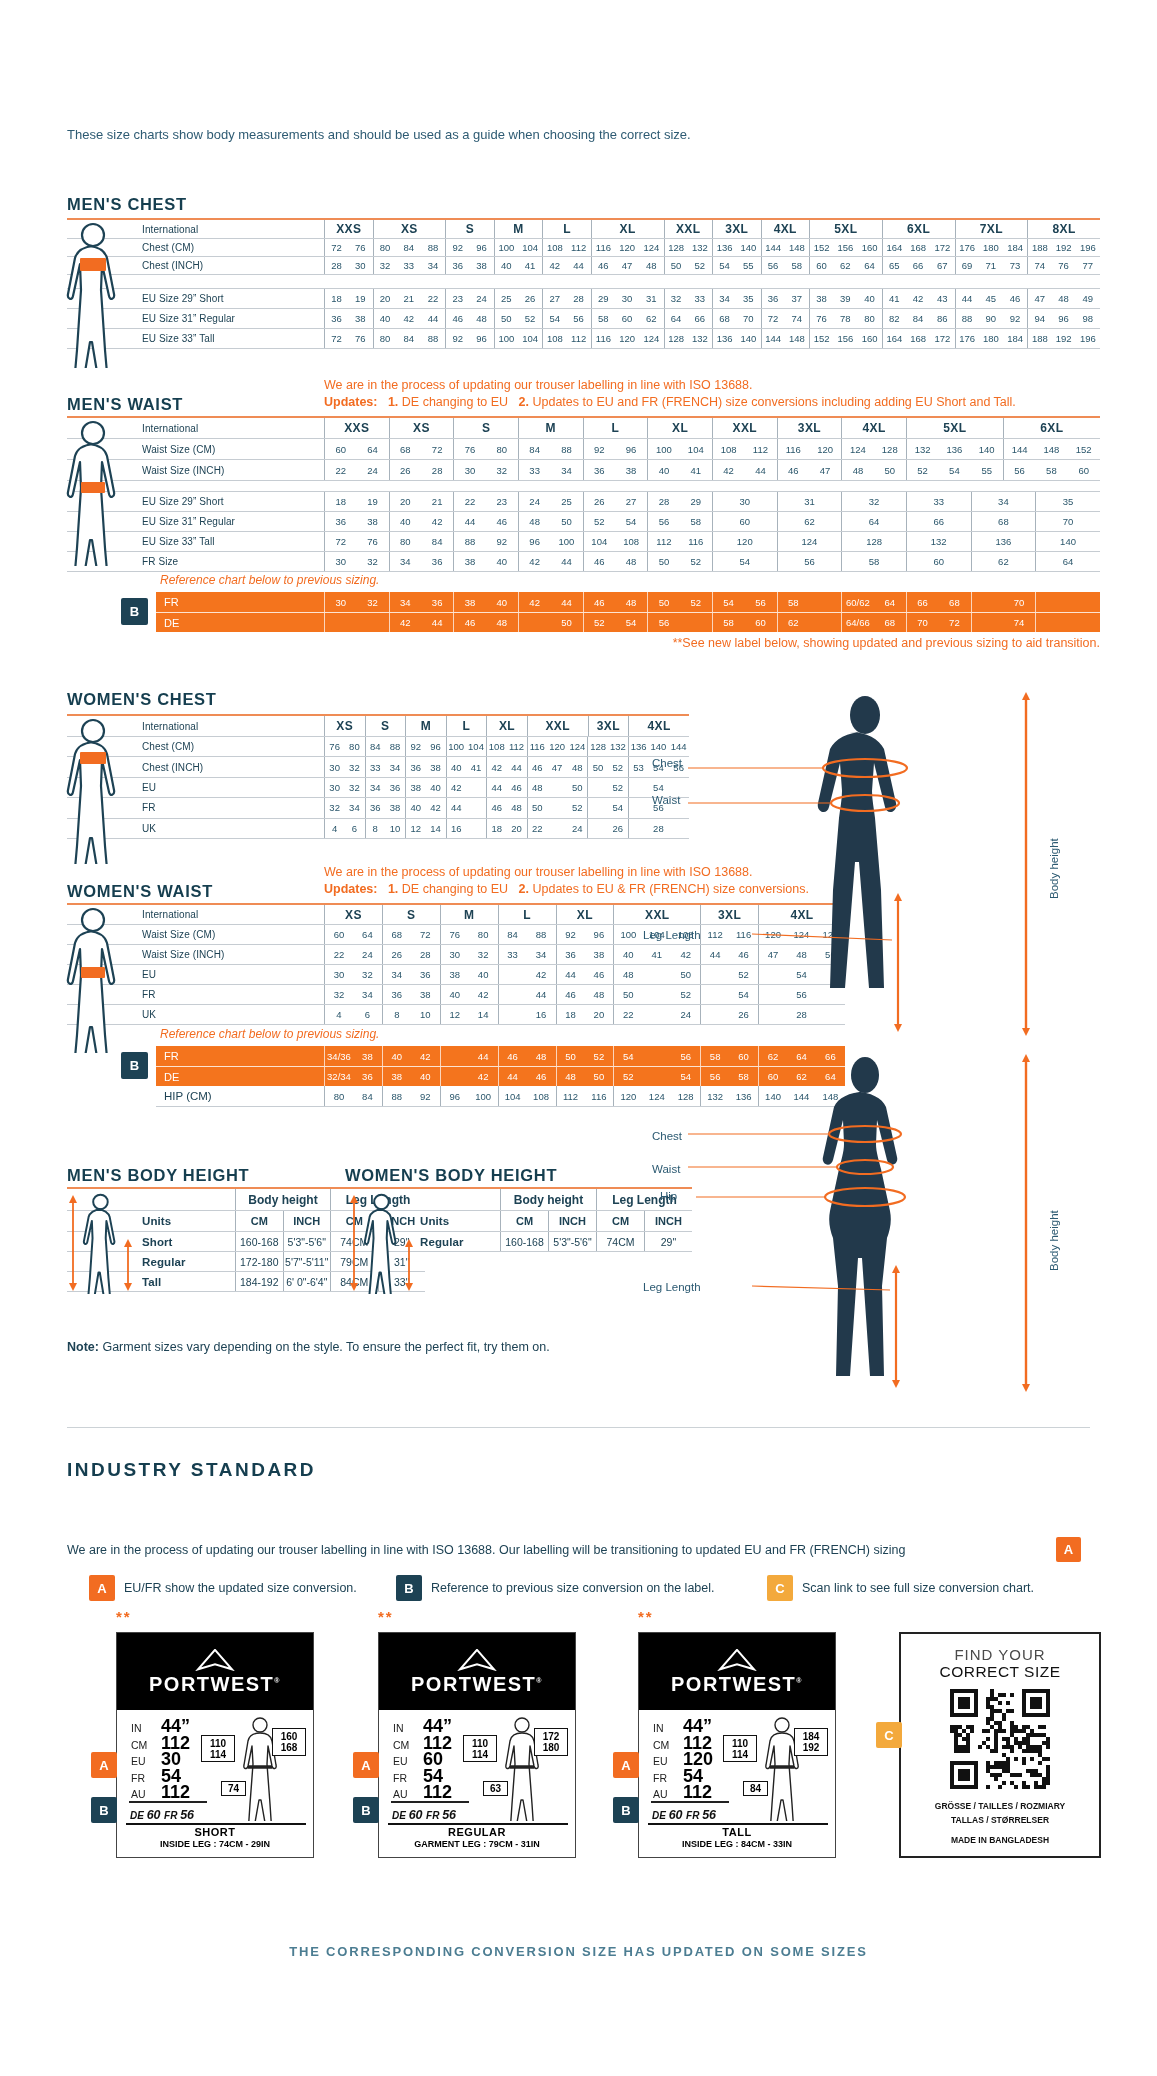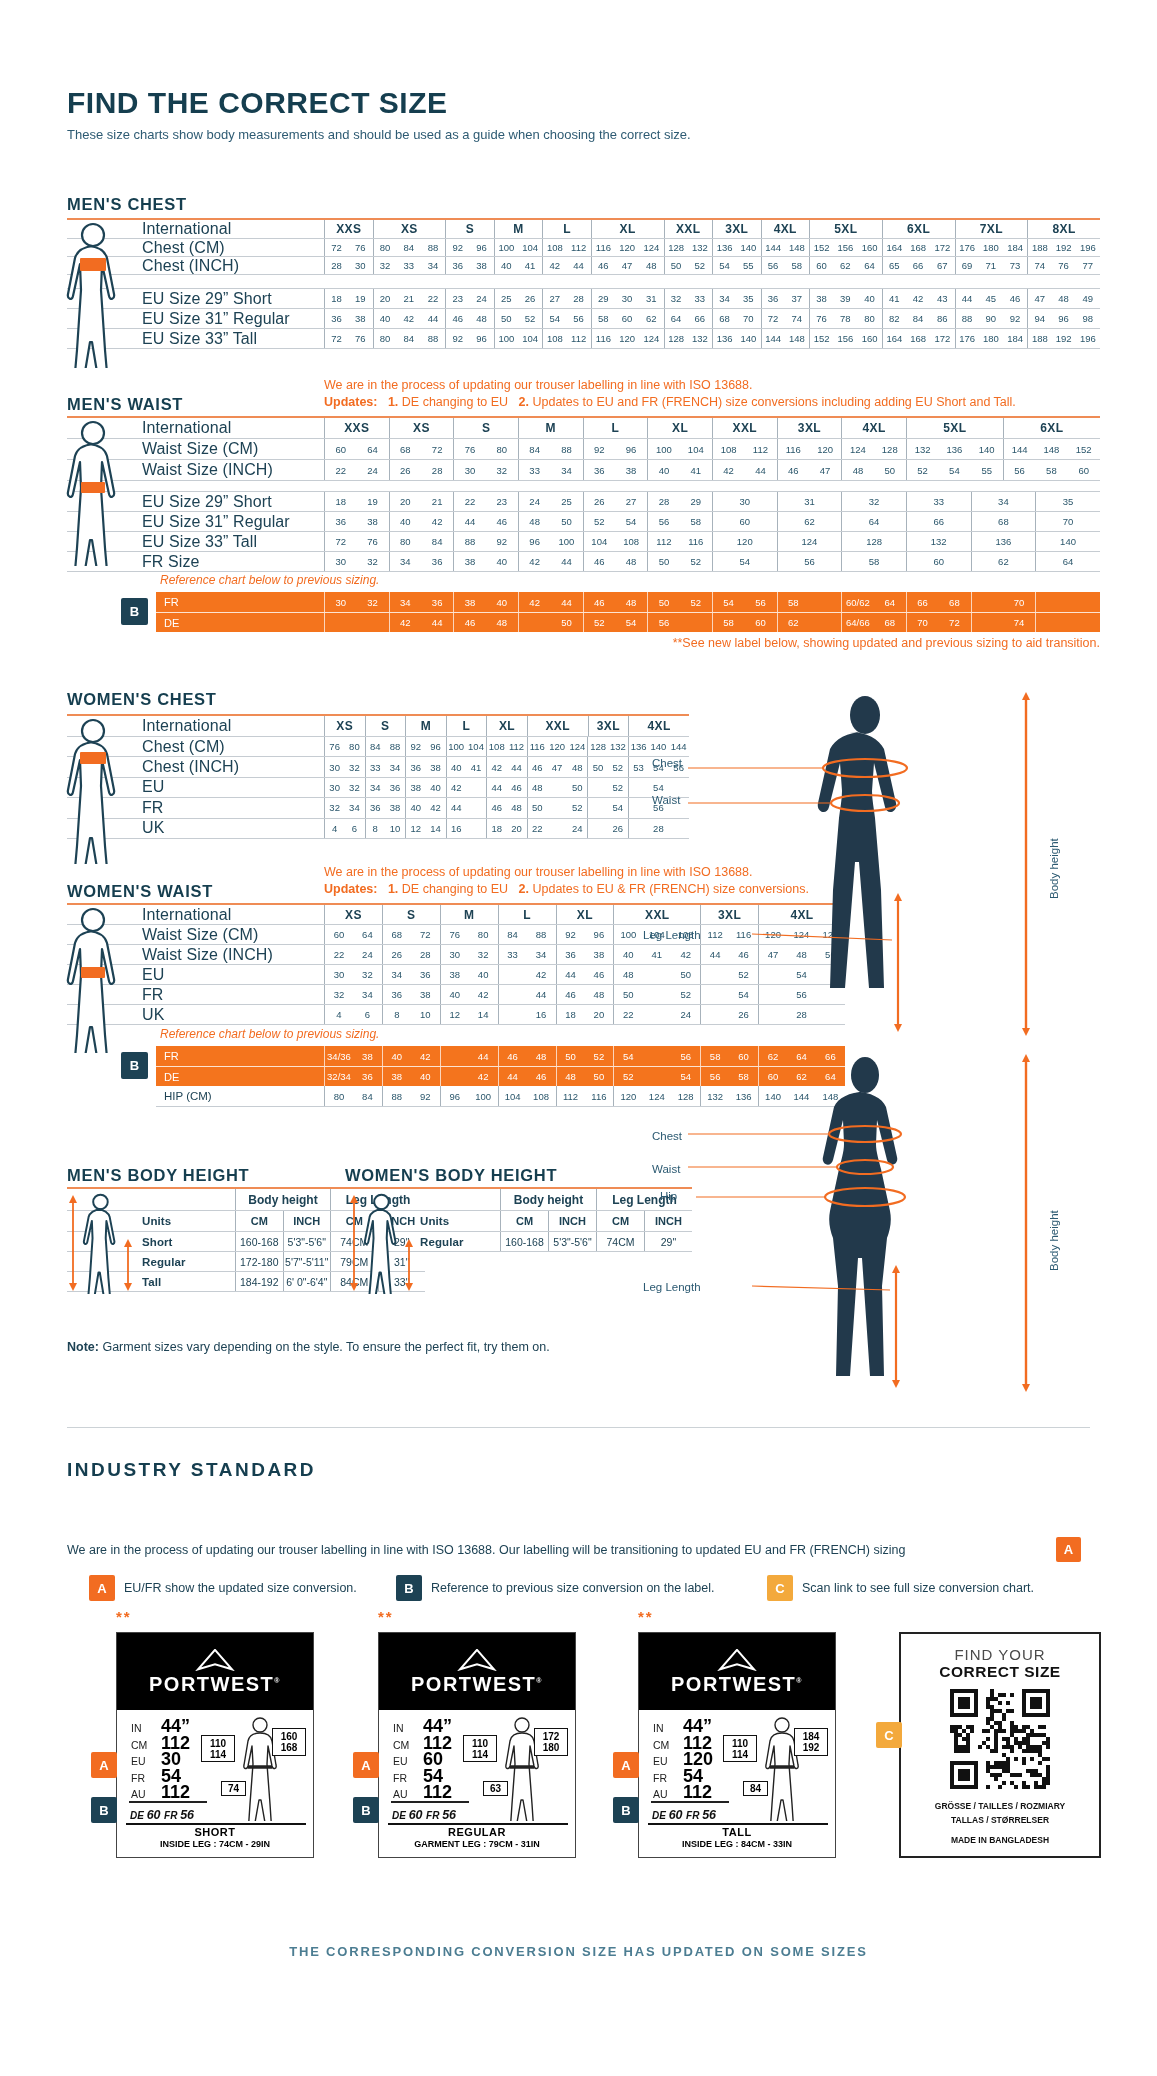--- a/index.html
+++ b/index.html
@@ -11,21 +11,21 @@
   .sec{position:absolute;font-size:16.5px;font-weight:bold;letter-spacing:.7px;color:#153e4f}
   .onote{position:absolute;font-size:12.5px;color:#f26c21}
   .onote b{font-weight:bold}
   .refnote{position:absolute;font-size:12px;font-style:italic;color:#f26c21}
   .fn{text-align:right}
   .tbl{position:absolute}
   .topline{height:2px;background:#ef8c55}
   .trow{display:flex;align-items:stretch;box-sizing:border-box;border-bottom:1px solid #c6ccd2}
   .sp{border-bottom:1px solid #c6ccd2}
   .tlabel{flex:0 0 auto;box-sizing:border-box;display:flex;align-items:center;padding-left:75px;
-          font-size:16px;color:#1d4254;letter-spacing:.1px}
+          font-size:10px;color:#1d4254;letter-spacing:.1px}
   .tcell{flex:0 0 auto;box-sizing:border-box;display:flex;align-items:center;justify-content:center;
          font-size:9.5px;color:#2a566b}
   .ghdr .tcell{font-weight:bold;font-size:12px;letter-spacing:.4px;color:#1d4254}
   .gb{border-left:1px solid #a7b2bb}
   .oband{position:absolute;background:#f4741d}
   .orow{display:flex;box-sizing:border-box;height:20px}
   .orow + .orow{border-top:1px solid rgba(255,255,255,.8)}
   .olabel{flex:0 0 auto;box-sizing:border-box;display:flex;align-items:center;padding-left:8px;
           color:#fff;font-size:11px}
   .ocell{flex:0 0 auto;box-sizing:border-box;display:flex;align-items:center;justify-content:center;
@@ -57,36 +57,35 @@
   .deline{position:absolute;font-style:italic;color:#111;white-space:nowrap}
   .dek{font-size:10px;font-weight:bold}
   .dev{font-size:12.5px;font-weight:bold}
   .mbox{position:absolute;border:1.3px solid #111;background:#fff;display:flex;flex-direction:column;
         align-items:center;justify-content:center;font-size:10px;font-weight:bold;line-height:11px;color:#000;box-sizing:border-box}
   .plrule{position:absolute;left:9px;width:180px;height:2px;background:#111}
   .plcap{position:absolute;left:0;right:0;text-align:center;font-size:11px;font-weight:bold;color:#000;letter-spacing:.5px}
   .plleg{position:absolute;left:0;right:0;text-align:center;font-size:9px;font-weight:bold;color:#000}
   .qrcard{position:absolute;left:899px;top:1632px;width:202px;height:226px;border:2px solid #222;background:#fff;box-sizing:border-box}
   .qr1{position:absolute;left:0;right:0;top:12px;text-align:center;font-size:15px;color:#4a4a4a;letter-spacing:1px}
-  .qr2{position:absolute;left:0;right:0;top:29px;text-align:center;font-size:15.5px;font-weight:bold;color:#111;letter-spacing:.5px}
+  .qr2{position:absolute;left:0;right:0;top:29px;text-align:center;font-size:15.5px;font-weight:normal;color:#111;letter-spacing:.5px}
   #qrmount{position:absolute;left:49px;top:55px;width:100px;height:100px}
   .qlang{position:absolute;left:0;right:0;text-align:center;font-size:8.5px;font-weight:bold;color:#111}
   .qorigin{position:absolute;left:0;right:0;top:201px;text-align:center;font-size:8.5px;font-weight:bold;color:#111}
   .f1{position:absolute;left:67px;width:1023px;top:1916px;text-align:center;font-size:17px;font-weight:bold;
       letter-spacing:2.5px;color:#153e4f}
   .f2{position:absolute;left:67px;width:1023px;top:1944px;text-align:center;font-size:13px;font-weight:bold;
       letter-spacing:1.8px;color:#4c7d92}
   svg{display:block}
 </style>
 </head>
 <body>
 
 <div id="page">
 
-  <div class="h1">FIND THE CORRECT SIZE</div>
   <div class="intro" style="top:127px">These size charts show body measurements and should be used as a guide when choosing the correct size.</div>
 
   <div class="sec" style="left:67px;top:195px">MEN'S CHEST</div>
 
   <div class="onote" style="left:324px;top:378px">We are in the process of updating our trouser labelling in line with ISO 13688.</div>
   <div class="onote" style="left:324px;top:395px">
     <b>Updates:</b>&nbsp;&nbsp;
     <b>1.</b>
     <span>DE changing to EU</span>&nbsp;&nbsp;
     <b>2.</b>

